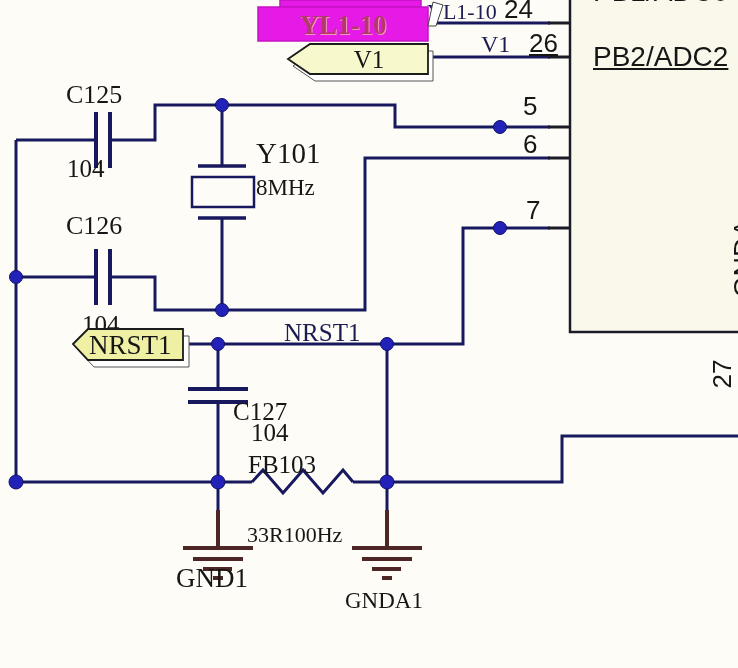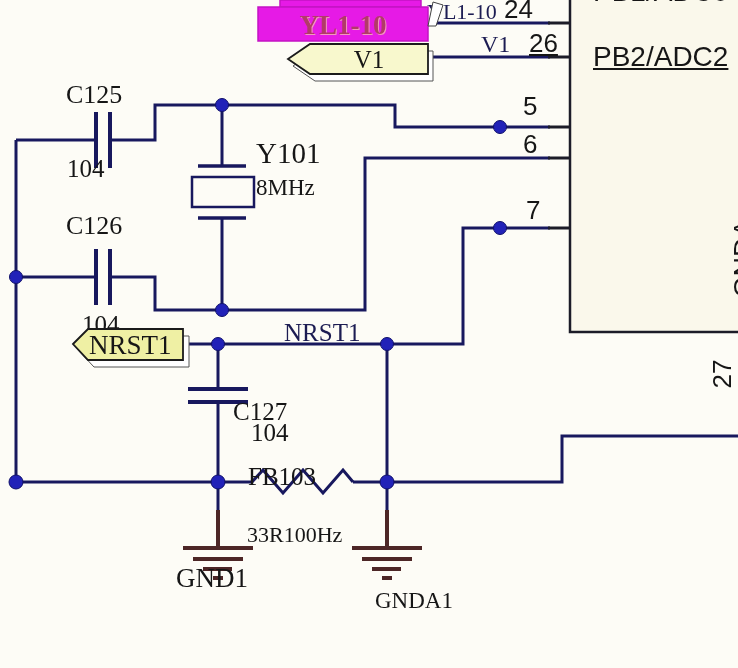--- a/index.html
+++ b/index.html
@@ -10,21 +10,21 @@
   }
   #stage svg{position:absolute;left:0;top:0;}
   #base-svg{z-index:1;}
   .txt{position:absolute;line-height:1;white-space:nowrap;z-index:2;color:#161616;}
   .serif{font-family:"Liberation Serif", serif;}
   .sans{font-family:"Liberation Sans", sans-serif;}
   .navy{color:#1c1c52;}
   #flag-svg{z-index:3;}
   .flagtxt{z-index:4;}
   .rot{transform:rotate(-90deg);transform-origin:center center;}
-  .sz17{font-size:23px;} .sz22{font-size:22px;} .sz23{font-size:23px;margin-left:30px;}
+  .sz17{font-size:23px;} .sz22{font-size:22px;} .sz23{font-size:23px;}
   .sz24{font-size:24px;} .sz25{font-size:25px;} .sz26{font-size:26px;}
   .sz27{font-size:27px;} .sz28{font-size:28px;} .sz29{font-size:29px;}
   .magenta-text{color:#b23a68;font-weight:bold;text-shadow:1px 1px 0 rgba(255,255,160,.55);}
 </style>
 </head>
 <body>
 
 <div id="stage">
 
   <svg id="base-svg" width="738" height="668" viewBox="0 0 738 668">
@@ -81,21 +81,21 @@
 
   <div class="txt serif sz26" style="left:66px;top:82px;">C125</div>
   <div class="txt serif sz25" style="left:67px;top:156px;">104</div>
   <div class="txt serif sz26" style="left:66px;top:213px;">C126</div>
   <div class="txt serif sz25" style="left:82px;top:312px;">104</div>
   <div class="txt serif sz29" style="left:256px;top:139px;">Y101</div>
   <div class="txt serif sz17" style="left:256px;top:176px;">8MHz</div>
   <div class="txt serif sz25 navy" style="left:284px;top:320px;">NRST1</div>
   <div class="txt serif sz25" style="left:233px;top:384px;margin-top:15px;">C127</div>
   <div class="txt serif sz25" style="left:251px;top:420px;">104</div>
-  <div class="txt serif sz25" style="left:248px;top:464px;text-align:center;">FB103</div>
+  <div class="txt serif sz25" style="left:248px;top:452px;text-align:center;">FB103</div>
   <div class="txt serif sz22" style="left:247px;top:524px;">33R100Hz</div>
   <div class="txt serif sz27" style="left:176px;top:565px;text-align:right;">GND1</div>
   <div class="txt serif sz23" style="left:345px;top:589px;">GNDA1</div>
 
   <div class="txt serif sz22 navy" style="left:427px;top:1px;">YL1-10</div>
   <div class="txt sans sz26" style="left:504px;top:-4px;">24</div>
   <div class="txt serif sz24 navy" style="left:481px;top:32px;">V1</div>
   <div class="txt sans sz26" style="left:529px;top:30px;text-decoration:underline;">26</div>
   <div class="txt sans sz26" style="left:523px;top:93px;">5</div>
   <div class="txt sans sz26" style="left:523px;top:131px;">6</div>

